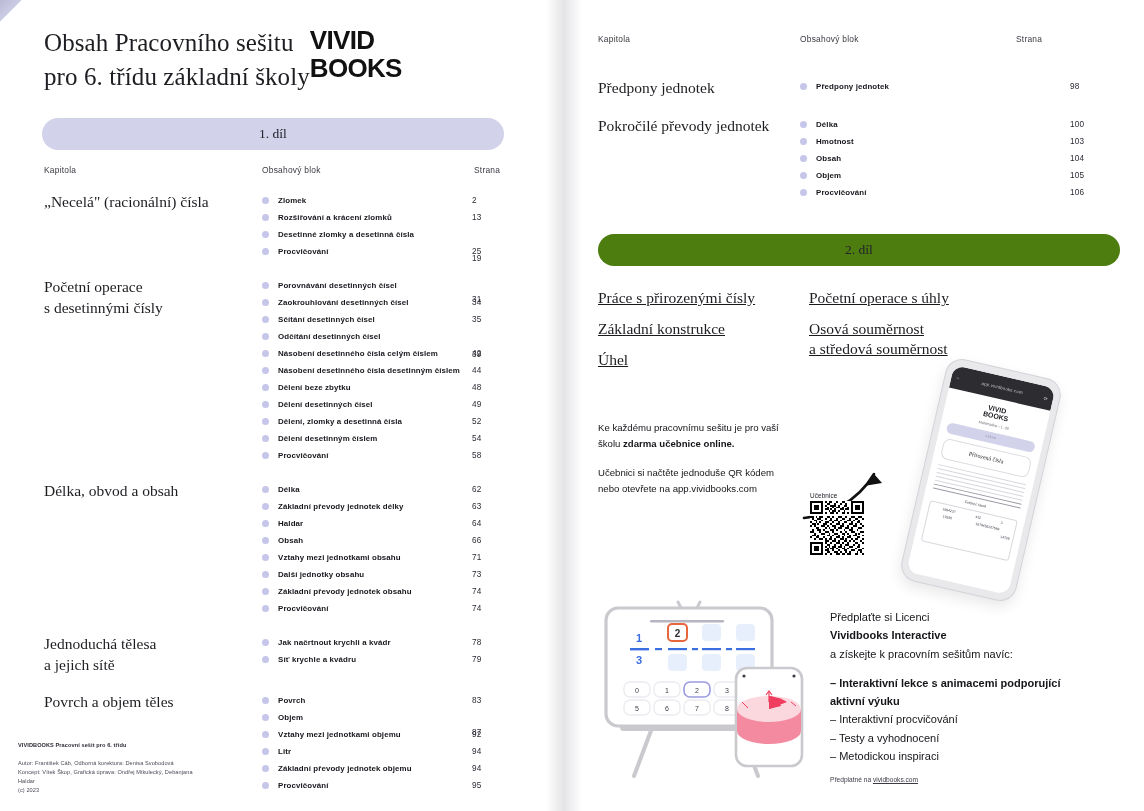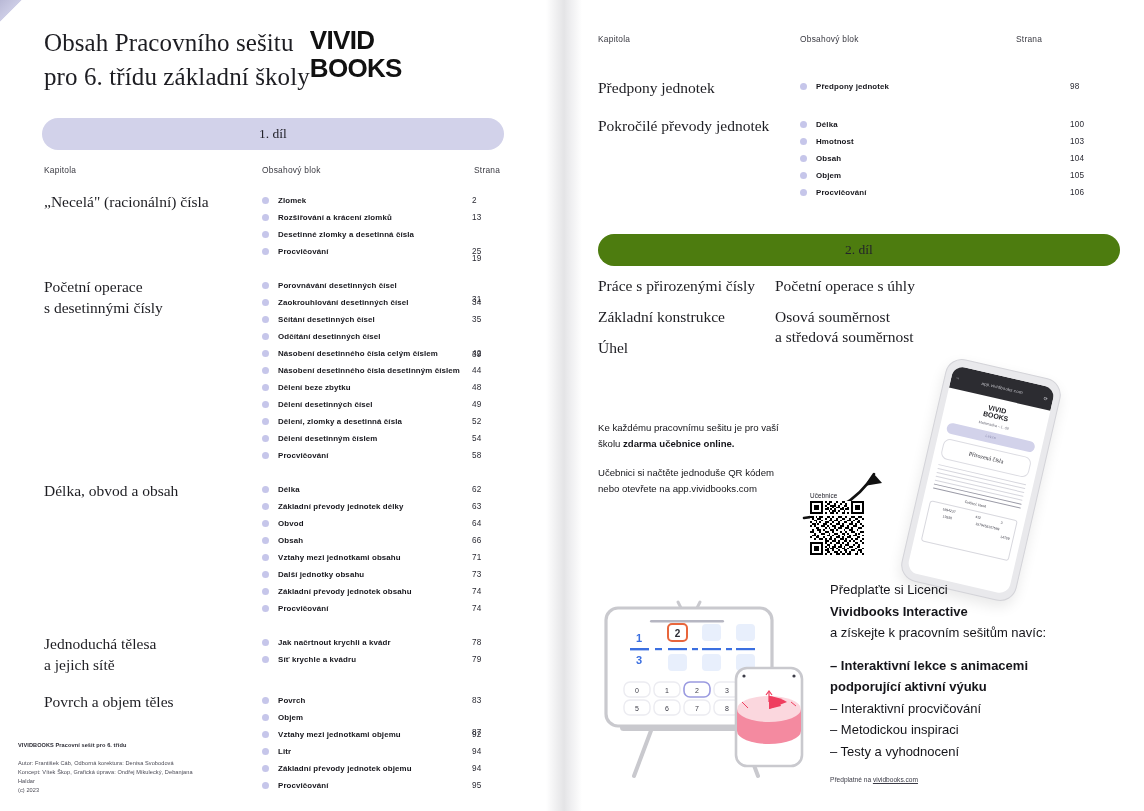--- a/index.html
+++ b/index.html
@@ -98,22 +98,22 @@
     position: absolute; left: 18px; bottom: 16px;
     font-size: 5.6px; line-height: 1.62; color: #4a4a55;
     white-space: pre-line; letter-spacing: .08px; max-width: 230px;
   }
   .credits b { font-weight: 700; color: #2b2b34; }
 
   
   .banner-2 { top: 234px; background: #4d7c0f; }
 
   .dil2-cols {
-    position: absolute; left: 16px; top: 276px;
-    display: flex; gap: 9px;
+    position: absolute; left: 16px; top: 288px;
+    display: flex; gap: 43px; text-decoration: underline;
   }
   .dil2-col { display: flex; flex-direction: column; gap: 11px; }
   .dil2-item {
     font-family: "Liberation Serif", serif; font-size: 15.5px;
     line-height: 1.3; color: #1d1d22; white-space: pre-line;
   }
 
   .promo {
     position: absolute; left: 16px; top: 420px; width: 195px;
     font-size: 9.6px; line-height: 1.62; color: #15151a;
@@ -179,22 +179,22 @@
     margin: 4px 7px 0; border: 1px solid #d8d8de; border-radius: 3px;
     height: 34px; padding: 3px; font-size: 3.4px; color: #3a3a46;
   }
   .ph-table div { display: flex; justify-content: space-around; margin-bottom: 3px; }
 
   
   .board-wrap { position: absolute; left: 10px; top: 596px; width: 240px; height: 205px; }
 
   
   .licence {
-    position: absolute; left: 248px; top: 579px; width: 260px;
-    font-size: 13px; line-height: 1.66; color: #15151a;
+    position: absolute; left: 248px; top: 608px; width: 260px;
+    font-size: 11px; line-height: 1.66; color: #15151a;
   }
   .licence b { font-weight: 700; }
   .licence .gap { height: 11px; }
   .licence-foot {
     position: absolute; left: 248px; top: 776px;
     font-size: 6.6px; color: #3b3b46;
   }
   .licence-foot u { text-decoration: underline; }
 </style>
 </head>
@@ -315,21 +315,21 @@
               <span class="bl-label">Délka</span>
               <span class="bl-page" style="width: 40px;">62</span>
             </div>
             <div class="blockrow">
               <span class="dot"></span>
               <span class="bl-label">Základní převody jednotek délky</span>
               <span class="bl-page" style="width: 40px;">63</span>
             </div>
             <div class="blockrow">
               <span class="dot"></span>
-              <span class="bl-label">Obvod</span>
+              <span class="bl-label">Haldar</span>
               <span class="bl-page" style="width: 40px;">64</span>
             </div>
             <div class="blockrow">
               <span class="dot"></span>
               <span class="bl-label">Obsah</span>
               <span class="bl-page" style="width: 40px;">66</span>
             </div>
             <div class="blockrow">
               <span class="dot"></span>
               <span class="bl-label">Vztahy mezi jednotkami obsahu</span>
@@ -828,21 +828,21 @@
       </svg>
     </div>
 
     <div class="licence">
       <div>Předplaťte si Licenci</div>
       <div><b>Vividbooks Interactive</b></div>
       <div>a získejte k pracovním sešitům navíc:</div>
       <div class="gap"></div>
       <div><b>– Interaktivní lekce s animacemi podporující aktivní výuku</b></div>
       <div>– Interaktivní procvičování</div>
+      <div>– Testy a vyhodnocení</div>
       <div>– Metodickou inspiraci</div>
-      <div>– Testy a vyhodnocení</div>
     </div>
 
     <div class="licence-foot">
       <span>Předplatné na </span><u>vividbooks.com</u>
     </div>
   </div>
 </div>
 
 </body></html>

